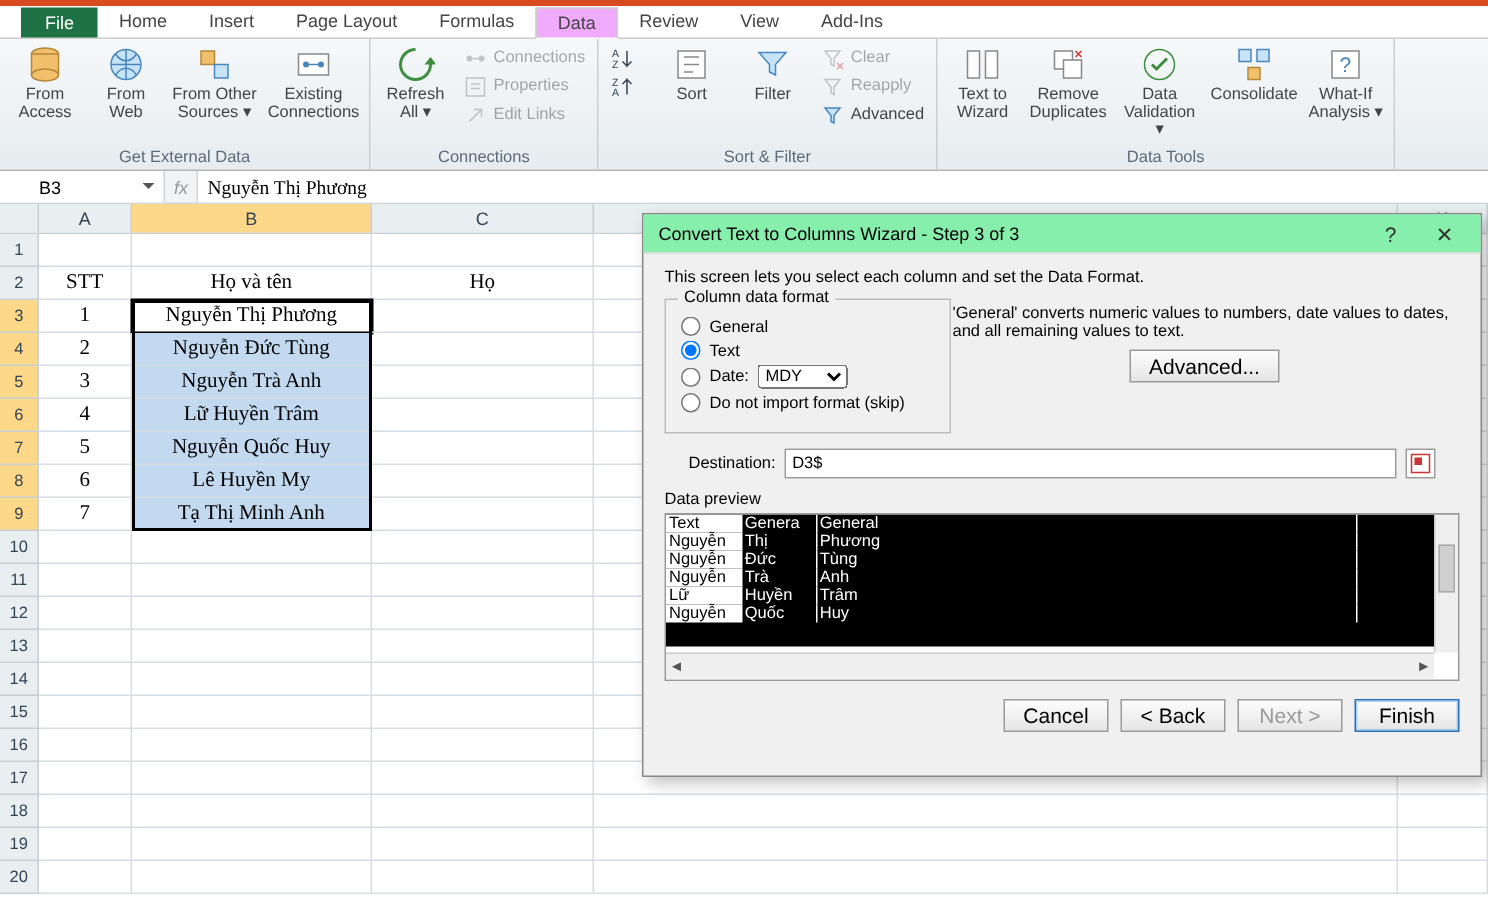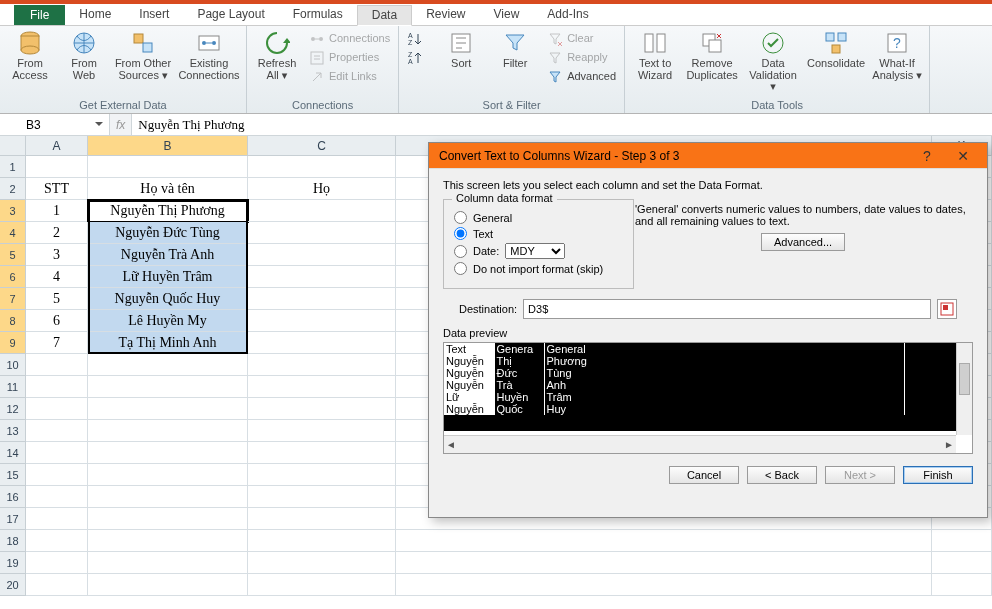--- a/index.html
+++ b/index.html
@@ -1,21 +1,21 @@
 <!DOCTYPE html>
 <html><head>
 <meta charset="utf-8">
 <style>
 * { box-sizing: border-box; font-family: "Segoe UI", Tahoma, sans-serif; }
 body { margin: 0; background: #fff; font-size: 12px; overflow: hidden; width: 992px; height: 609px; position: relative; }
 .topbar { height: 4px; background: #d84b20; }
 .tabs { display: flex; align-items: flex-end; height: 22px; border-bottom: 1px solid #ccc; background: #fff; padding-left: 14px; }
 .tab { padding: 2px 14px 4px; font-size: 12px; color: #444; cursor: pointer; }
 .tab.file { background: #1e7145; color: #fff; padding: 3px 16px; }
-.tab.active { border: 1px solid #ccc; border-bottom: 1px solid #fff; background: #e5e5e5; margin-bottom: -1px; padding-bottom: 3px; }
+.tab.active { border: 1px solid #ccc; border-bottom: 1px solid #fff; background: #f0abfc; margin-bottom: -1px; padding-bottom: 3px; }
 .ribbon { display: flex; background: linear-gradient(#f6f8fa, #e6ecef); border-bottom: 1px solid #b4b4b4; height: 88px; }
 .rgroup { display: flex; flex-direction: column; border-right: 1px solid #c7cfd4; padding: 2px 6px 0; }
 .rgroup .items { display: flex; gap: 6px; flex: 1; }
 .rgroup .label { text-align: center; font-size: 11px; color: #5b6b78; padding: 1px 0 2px; }
 .ritem { display: flex; flex-direction: column; align-items: center; gap: 2px; width: 48px; font-size: 11px; color: #444; text-align: center; line-height: 1.05; padding-top: 2px; }
 .ritem.short { width: auto; flex-direction: row; gap: 4px; font-size: 11px; justify-content: flex-start; padding: 1px 2px; }
 .ricon { width: 26px; height: 26px; display: flex; align-items: center; justify-content: center; }
 .ritem.short .ricon { width: 16px; height: 16px; }
 .ritem.disabled { opacity: 0.45; }
 .formulabar { display: flex; height: 22px; border-bottom: 1px solid #cfd6da; background: #f1f3f5; align-items: stretch; }
@@ -34,32 +34,32 @@
 .cell { border-right: 1px solid #d7dee3; border-bottom: 1px solid #d7dee3; line-height: 22px; padding: 0 4px; font-size: 14px; font-family: "Times New Roman", serif; text-align: center; }
 .cW { width: 62px; }
 .cB { width: 160px; }
 .cC { width: 148px; }
 .cK { width: 60px; }
 .header-cell { font-weight: normal; font-family: "Times New Roman", serif; }
 .b-sel { background: #c2d9ef; }
 .active-cell { outline: 2px solid #000; outline-offset: -1px; background: #fff; }
 .thickbox { border: 2px solid #000; position: absolute; pointer-events: none; }
 .dialog { position: absolute; top: 142px; left: 428px; width: 560px; height: 376px; border: 1px solid #888; background: #f0f0f0; box-shadow: 4px 4px 10px rgba(0,0,0,.25); font-size: 11px; }
-.dlg-title { background: #f97316; display: flex; align-items: center; height: 26px; padding: 0 6px 0 10px; font-size: 12px; border-bottom: 1px solid #ddd; }
+.dlg-title { background: #86efac; display: flex; align-items: center; height: 26px; padding: 0 6px 0 10px; font-size: 12px; border-bottom: 1px solid #ddd; }
 .dlg-title .t { flex:1; }
 .dlg-close, .dlg-help { width: 36px; text-align: center; font-size: 14px; color: #333; }
 .dlg-body { padding: 8px 14px 10px; }
 .dlg-text { margin: 2px 0 8px; }
 .fieldset-like { border: 1px solid #bdbdbd; padding: 8px 10px 10px; margin-bottom: 8px; position: relative; width: 191px; }
 .fieldset-title { position: absolute; top: -8px; left: 8px; background: #f0f0f0; padding: 0 4px; }
 .radio-row { display: flex; align-items: center; gap: 6px; margin: 3px 0; }
 .radio-row input { margin:0; }
 .select-small { width: 60px; font-size: 11px; }
 .sidebox { position: absolute; left: 206px; top: 34px; width: 336px; }
-.btn { border: 1px solid #9a9a9a; background: linear-gradient(#fdfdfd,#e5e5e5); padding: 2px 12px; font-size: 11px; min-width: 70px; }
+.btn { border: 1px solid #9a9a9a; background: linear-gradient(#fdfdfd,#e5e5e5); padding: 2px 12px; font-size: 14px; min-width: 70px; }
 .btn[disabled] { color: #9a9a9a; }
 .btn.primary { border: 1px solid #2a6fb5; box-shadow: inset 0 0 0 1px #a7cef2; }
 .dest-row { display:flex; align-items:center; gap:6px; margin: 2px 16px 8px; justify-content: space-between; }
 .dest-row input { flex:1; border:1px solid #9a9a9a; height: 20px; padding: 0 4px; font-size: 11px; }
 .dest-pick { width: 20px; height: 20px; border: 1px solid #9a9a9a; background: #fff; display:flex; align-items:center; justify-content:center; }
 .preview { border: 1px solid #9a9a9a; background: #fff; height: 112px; position: relative; overflow: hidden; }
 .preview-inner { background: #000; color: #fff; font-family: "Courier New", monospace; font-size: 11px; padding: 0; height: 88px; overflow: hidden; }
 .preview table { border-collapse: collapse; }
 .preview td, .preview th { padding: 0 2px; border-right: 1px solid #fff; font-weight: normal; text-align: left; }
 .preview th { color: #fff; }

